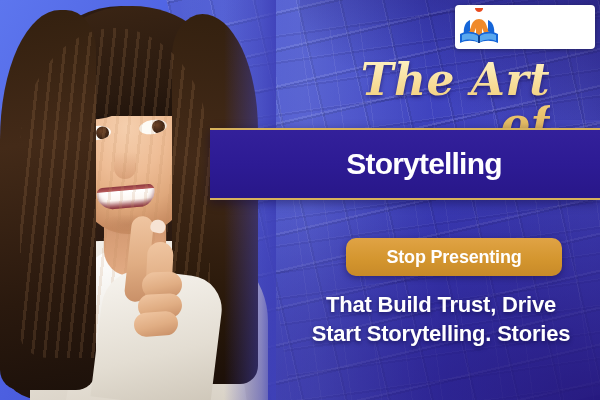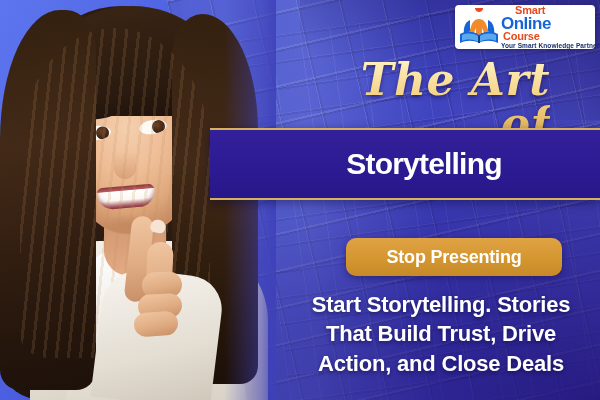--- a/index.html
+++ b/index.html
@@ -462,37 +462,30 @@
         <path d="M21 11 C17 11 14 14 13 19 L10 26 L15 27 L18 20 L18 29 L24 29 L24 20 L27 27 L32 26 L29 19 C28 14 25 11 21 11 z" fill="#f08a2a"></path>
         <path d="M12 12 C7 14 5 20 6 27 L12 23 z" fill="#1565d8"></path>
         <path d="M30 12 C35 14 37 20 36 27 L30 23 z" fill="#1565d8"></path>
 
         <path d="M2 26 C8 23 16 23 21 27 C26 23 34 23 40 26 L40 35 C34 32 26 32 21 35 C16 32 8 32 2 35 z" fill="#1565d8"></path>
         <path d="M4 27 C9 25 15 25 20 28 L20 34 C15 31 9 31 4 33 z" fill="#5aa8ee"></path>
         <path d="M38 27 C33 25 27 25 22 28 L22 34 C27 31 33 31 38 33 z" fill="#5aa8ee"></path>
         <path d="M20 27.5 L22 27.5 L22 35 L20 35 z" fill="#0d3f92"></path>
       </svg>
     </div>
-    <div class="logo-text">
-      <div class="logo-l1">Smart</div>
-      <div class="logo-l2">Online</div>
-      <div class="logo-l3">Course</div>
-      <div class="logo-tag">Your Smart Knowledge Partner</div>
-    </div>
   </div>
 
   <div class="script-line">The Art of</div>
 
   <div class="title-band">
     <div class="title-text">Storytelling</div>
   </div>
 
   <div class="pill">
     <span>Stop Presenting</span>
   </div>
 
   <div class="subcopy">
+    <div>That Build Trust, Drive</div>
     <div>Start Storytelling. Stories</div>
-    <div>That Build Trust, Drive</div>
-    <div>Action, and Close Deals</div>
   </div>
 
 </div>
 
 </body></html>

